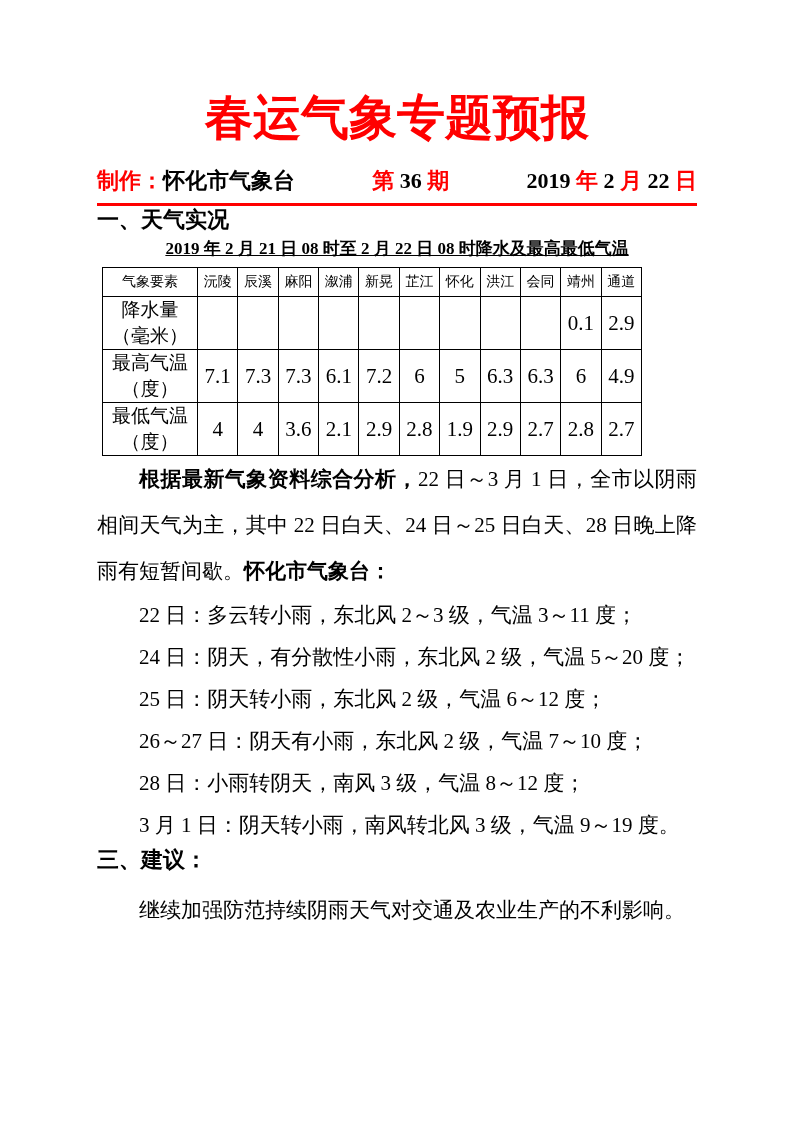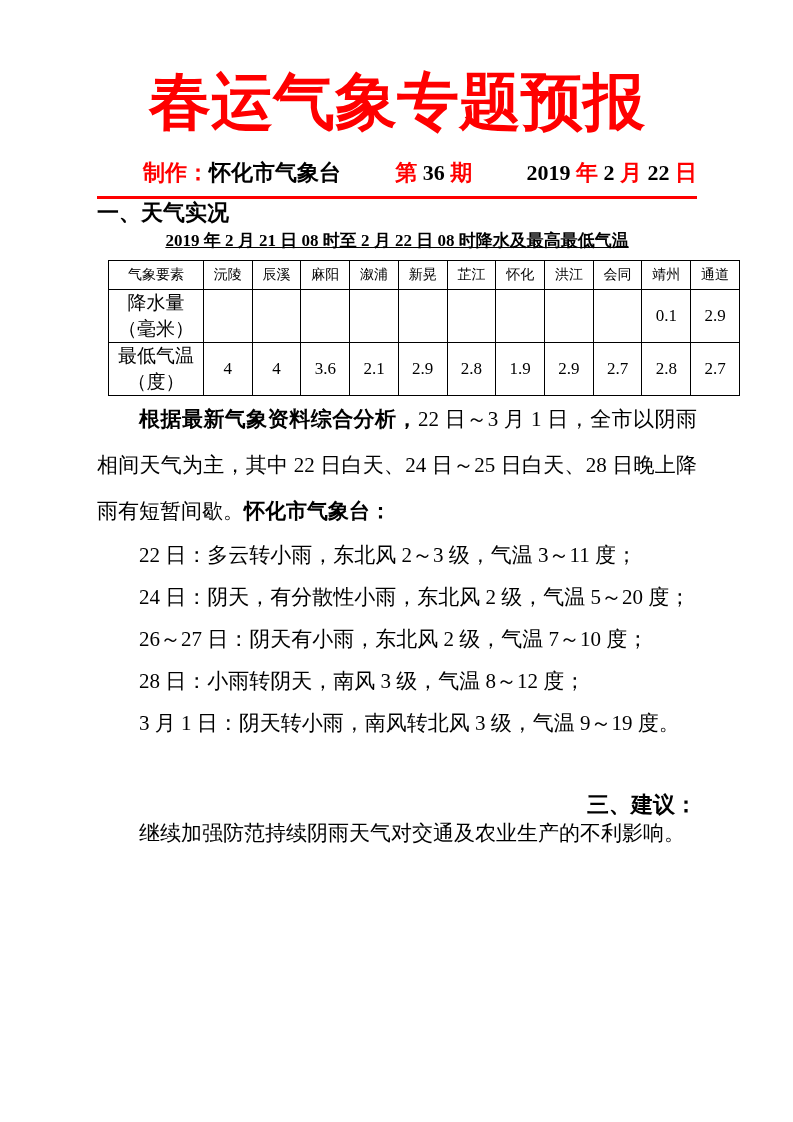--- a/index.html
+++ b/index.html
@@ -6,52 +6,52 @@
   body{
     width:793px;height:1122px;background:#ffffff;color:#000;
     font-family:"Liberation Serif","DejaVu Serif",serif;
     overflow:hidden;position:relative;
   }
   .content{margin-left:97px;width:600px;}
   .red{color:#FF0000;}
   .bold{font-weight:bold;}
 
   .doc-title{
-    margin-top:66px;text-align:center;font-size:62px;line-height:1.18;
+    margin-top:90px;text-align:center;font-size:48px;line-height:1.18;
     font-weight:bold;color:#FF0000;white-space:nowrap;
   }
   .hdr{
     margin-top:20px;display:flex;justify-content:space-between;align-items:baseline;
-    font-size:22px;font-weight:bold;line-height:1.25;white-space:nowrap;margin-left:46px;
+    font-size:22px;font-weight:bold;line-height:1.25;white-space:nowrap;
   }
   .redline{margin-top:9px;height:3px;background:#FF0000;}
 
   .h-sec{font-size:22px;font-weight:bold;line-height:1.25;}
 
   .tbl-title{margin-top:5px;text-align:center;font-size:17px;font-weight:bold;line-height:1.2;text-decoration:underline;}
 
   table.weather{
     border-collapse:collapse;table-layout:fixed;
-    margin-top:8px;margin-left:11px;width:632px;
+    margin-top:8px;margin-left:5px;width:540px;
   }
   table.weather th,table.weather td{
     border:1px solid #000;height:28px;text-align:center;vertical-align:middle;
     padding:0;overflow:hidden;
   }
   table.weather th{font-weight:normal;font-size:14px;}
-  table.weather td{font-size:17px;}
+  table.weather td{font-size:21px;}
   table.weather td.rowlabel{font-size:19px;}
 
   .pline{font-size:21px;line-height:46px;}
   .jline{text-align:justify;text-align-last:justify;}
   .indent{padding-left:42px;}
   .dline{font-size:21px;line-height:42px;padding-left:42px;white-space:nowrap;}
 
-  .sec3{margin-top:47px;text-align:right;}
-  .suggestion{margin-top:0;font-size:21px;line-height:31px;padding-left:42px;}
+  .sec3{}
+  .suggestion{margin-top:21px;font-size:21px;line-height:31px;padding-left:42px;}
 </style>
 </head>
 <body>
 
 <div class="content">
 
   <div class="doc-title">春运气象专题预报</div>
 
   <div class="hdr">
     <span>
@@ -109,20 +109,34 @@
           <td></td>
           <td></td>
           <td></td>
           <td></td>
           <td></td>
           <td></td>
           <td>0.1</td>
           <td>2.9</td>
         </tr>
         <tr>
+          <td class="rowlabel">最高气温（度）</td>
+          <td>7.1</td>
+          <td>7.3</td>
+          <td>7.3</td>
+          <td>6.1</td>
+          <td>7.2</td>
+          <td>6</td>
+          <td>5</td>
+          <td>6.3</td>
+          <td>6.3</td>
+          <td>6</td>
+          <td>4.9</td>
+        </tr>
+        <tr>
           <td class="rowlabel">最低气温（度）</td>
           <td>4</td>
           <td>4</td>
           <td>3.6</td>
           <td>2.1</td>
           <td>2.9</td>
           <td>2.8</td>
           <td>1.9</td>
           <td>2.9</td>
           <td>2.7</td>
@@ -135,20 +149,21 @@
 
   <div id="para">
       <div class="pline jline indent"><span class="bold">根据最新气象资料综合分析，</span><span>22 日～3 月 1 日，全市以阴雨</span></div>
       <div class="pline jline"><span>相间天气为主，其中 22 日白天、24 日～25 日白天、28 日晚上降</span></div>
       <div class="pline"><span>雨有短暂间歇。</span><span class="bold">怀化市气象台：</span></div>
     </div>
 
   <div id="days">
       <div class="dline">22 日：多云转小雨，东北风 2～3 级，气温 3～11 度；</div>
       <div class="dline">24 日：阴天，有分散性小雨，东北风 2 级，气温 5～20 度；</div>
+      <div class="dline">25 日：阴天转小雨，东北风 2 级，气温 6～12 度；</div>
       <div class="dline">26～27 日：阴天有小雨，东北风 2 级，气温 7～10 度；</div>
       <div class="dline">28 日：小雨转阴天，南风 3 级，气温 8～12 度；</div>
       <div class="dline">3 月 1 日：阴天转小雨，南风转北风 3 级，气温 9～19 度。</div>
     </div>
 
   <div class="h-sec sec3">三、建议：</div>
 
   <div class="suggestion">继续加强防范持续阴雨天气对交通及农业生产的不利影响。</div>
 
 </div>

